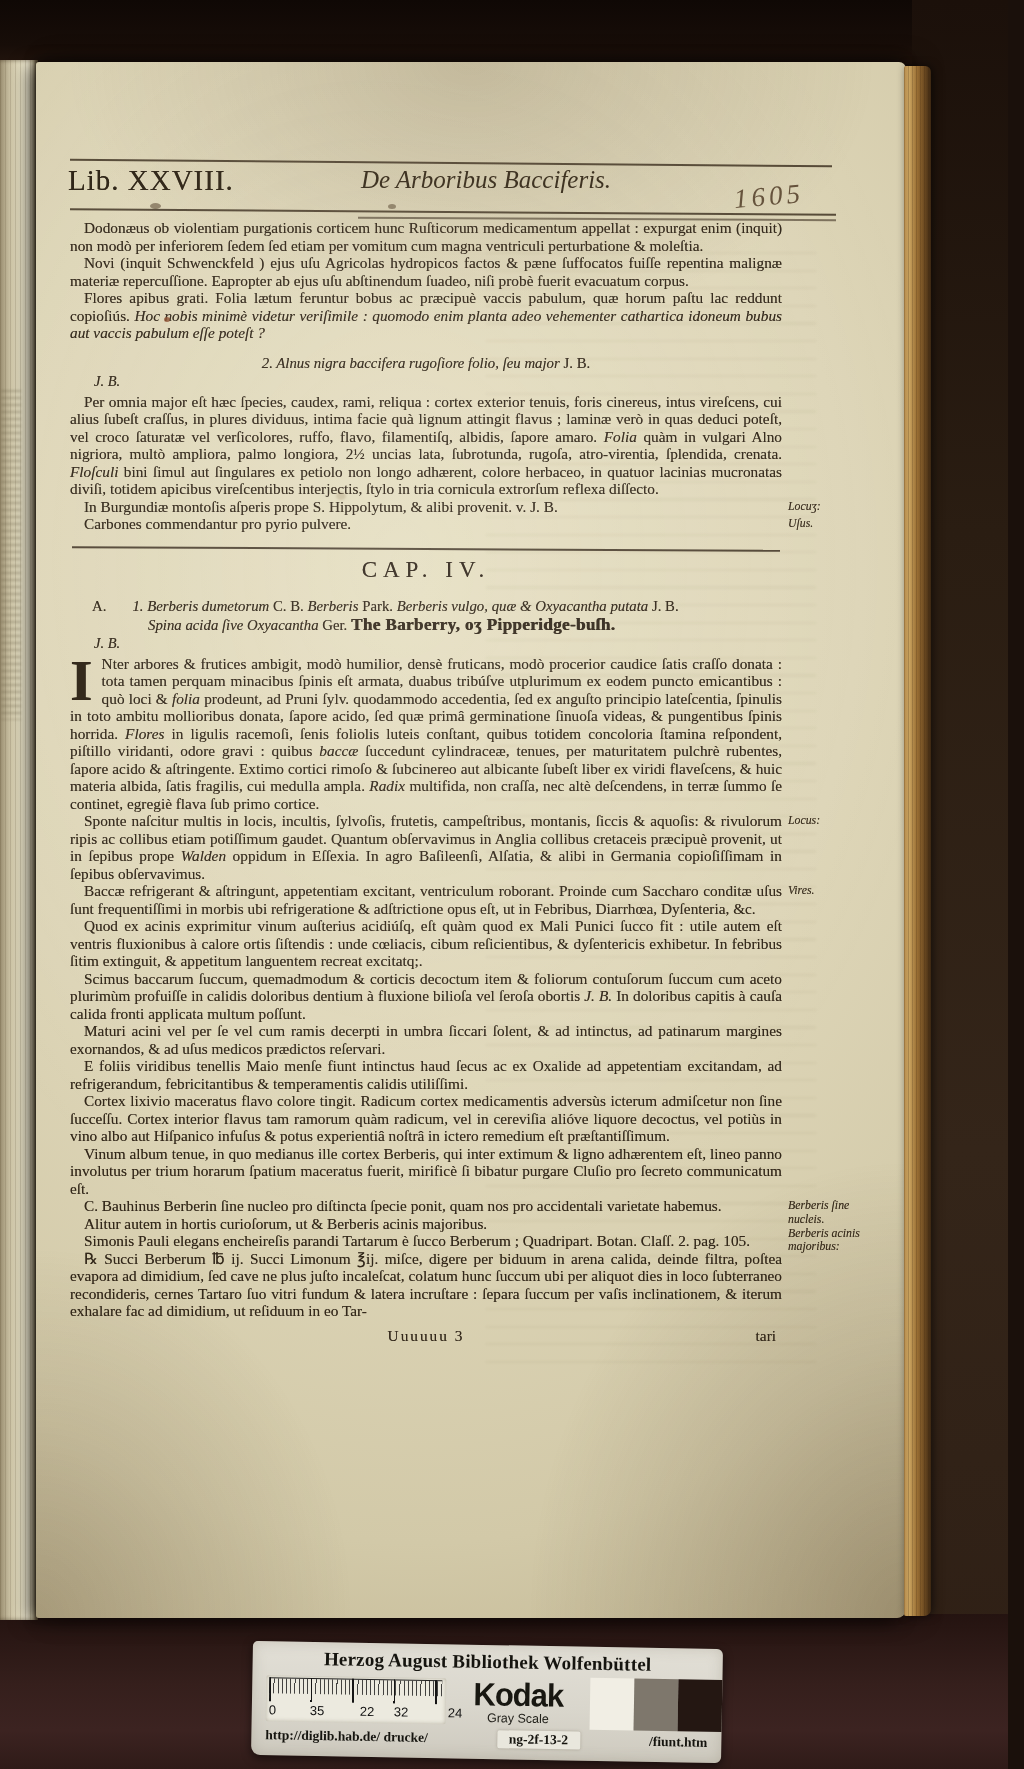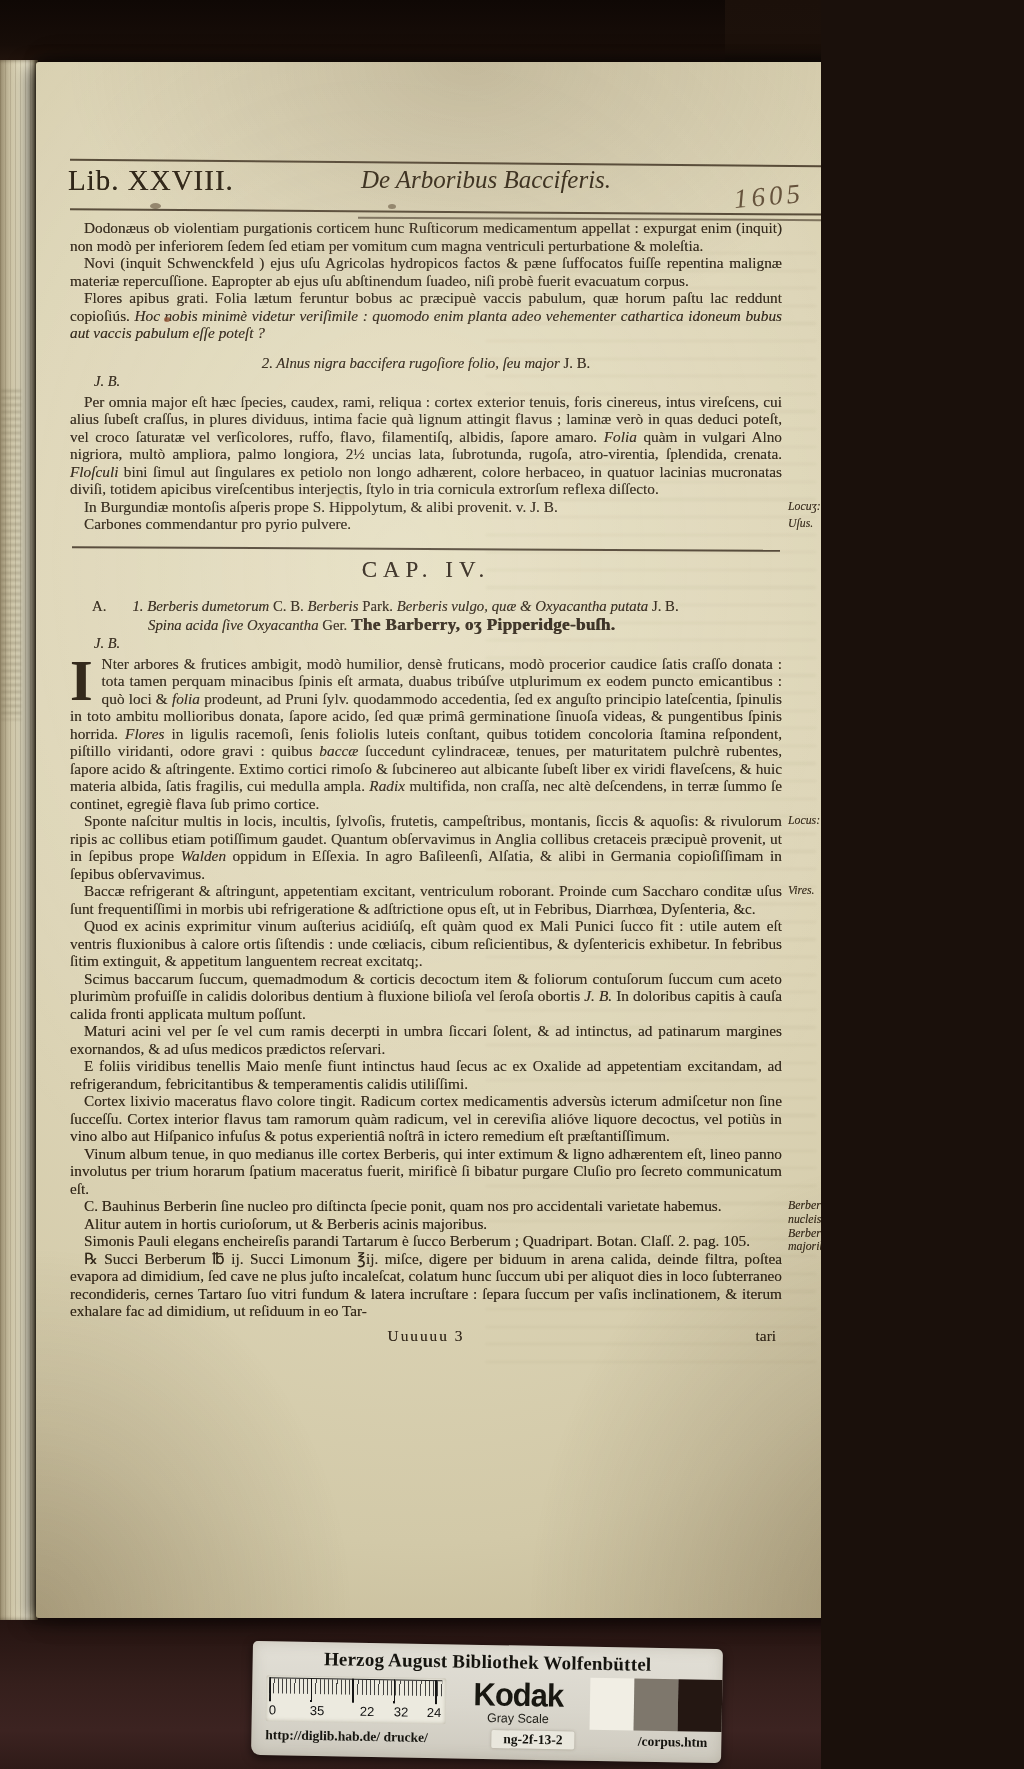--- a/index.html
+++ b/index.html
@@ -1,16 +1,16 @@
 <!DOCTYPE html>
 <html><head>
 <meta charset="utf-8">
 <style>
   html,body{margin:0;padding:0;background:#1a100b;}
-  .scene{position:relative;width:821px;height:1769px;overflow:hidden;
+  .scene{position:relative;width:1008px;height:1769px;overflow:hidden;
     background:linear-gradient(180deg,#180e09 0%,#221510 8%,#261811 55%,#2c1a16 82%,#2a1815 100%);
     font-family:"Liberation Serif","DejaVu Serif","DejaVu Sans",serif;}
   
   .bg-top{position:absolute;left:0;top:0;width:1024px;height:64px;
     background:linear-gradient(180deg,#0f0805 0%,#170d08 70%,#22140d 100%);}
   .bg-right{position:absolute;right:0;top:0;width:96px;height:1769px;
     background:linear-gradient(180deg,#1b100a 0%,#2a1d12 30%,#342519 65%,#2e1f15 100%);}
   .bg-bottom{position:absolute;left:0;top:1614px;width:1024px;height:155px;
     background:linear-gradient(180deg,#241310 0%,#351f1c 45%,#3c2321 75%,#2f1b18 100%);}
   
@@ -91,21 +91,21 @@
     font-family:"Liberation Serif","DejaVu Serif",serif;}
   .sticker-mid{display:flex;align-items:center;margin-top:3px;height:52px;}
   .ruler{position:relative;margin-left:14px;width:190px;height:46px;
     background:#eceadf;border-radius:2px;box-shadow:inset 0 0 4px rgba(100,90,70,.4);}
   .ruler-ticks{position:absolute;top:2px;left:3px;right:4px;height:15px;
     border-top:1.5px solid #222;
     background:repeating-linear-gradient(90deg,rgba(25,25,25,.8) 0 1px,transparent 1px 4.2px);}
   .ruler-major{position:absolute;top:2px;left:3px;right:4px;height:24px;
     background:repeating-linear-gradient(90deg,#151515 0 1.6px,transparent 1.6px 41.5px);}
   .ruler-num{position:absolute;top:27px;font-size:13px;color:#111;}
-  .rn0{left:3px;}.rn1{left:44px;}.rn2{left:94px;}.rn3{left:128px;}.rn4{left:161px;}
+  .rn0{left:3px;}.rn1{left:44px;}.rn2{left:94px;}.rn3{left:128px;}.rn4{left:182px;}
   .kodak-box{width:126px;margin-left:12px;text-align:center;line-height:1;}
   .kodak{font-size:31px;font-weight:700;letter-spacing:-1px;color:#181711;transform:scaleY(1.04);}
   .grayscale-label{font-size:12.5px;margin-top:2px;color:#23221c;}
   .patches{display:flex;margin-left:12px;height:52px;}
   .patch{width:44px;height:52px;}
   .sticker-bottom{display:flex;justify-content:space-between;align-items:center;padding:2px 14px 0 14px;
     font-family:"Liberation Serif","DejaVu Serif",serif;font-weight:700;font-size:13.5px;}
   .code-chip{background:#e9e7dd;padding:1px 12px;border-radius:2px;box-shadow:0 0 3px rgba(90,80,60,.35);}
 </style>
 </head>
@@ -201,16 +201,16 @@
       </div>
       <div class="patches">
         <div class="patch" style="background: rgb(241, 238, 228);"></div>
         <div class="patch" style="background: rgb(126, 119, 108);"></div>
         <div class="patch" style="background: rgb(36, 23, 18);"></div>
       </div>
     </div>
     <div class="sticker-bottom">
       <span>http://diglib.hab.de/ drucke/</span>
       <span class="code-chip">ng-2f-13-2</span>
-      <span>/corpus.htm</span>
+      <span>/fiunt.htm</span>
     </div>
   </div>
 </div>
 
 </body></html>

